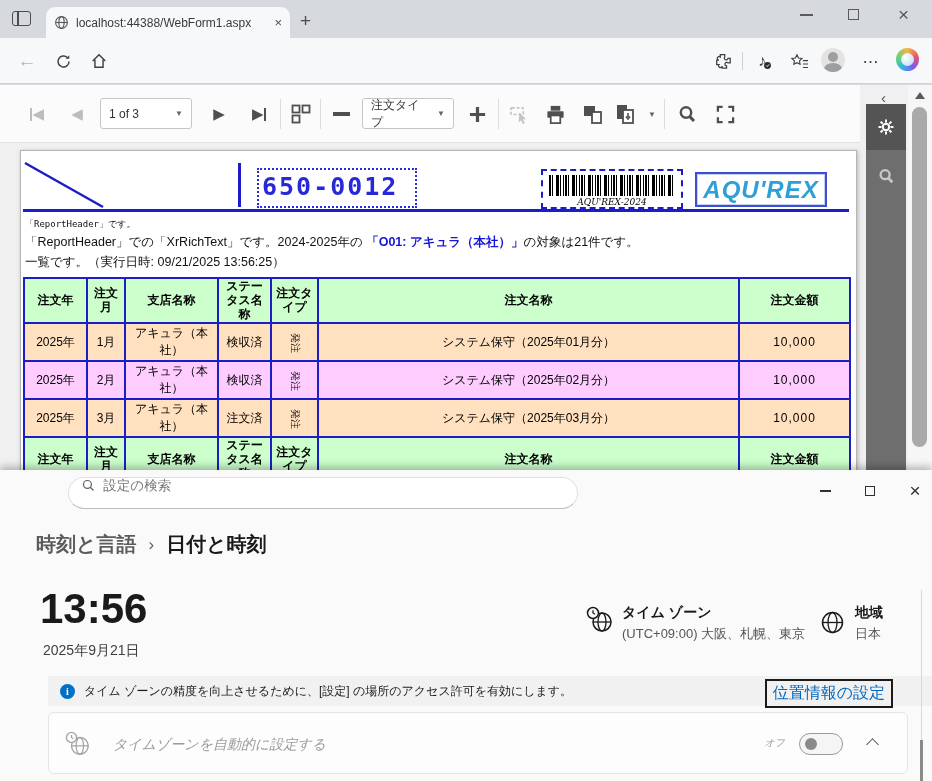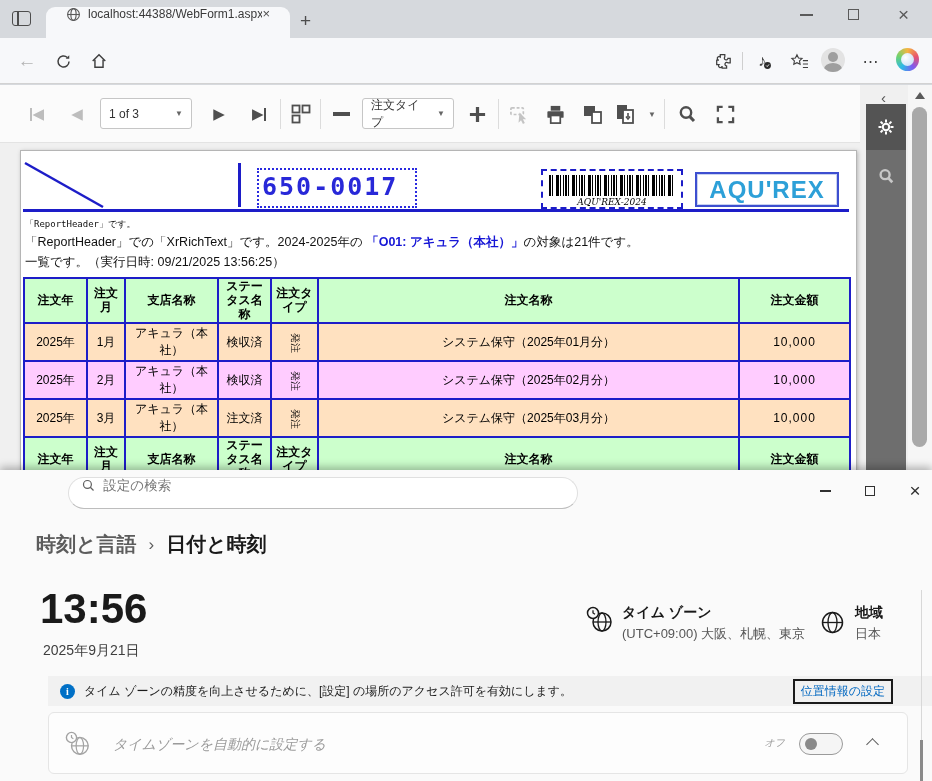--- a/index.html
+++ b/index.html
@@ -2,21 +2,21 @@
 <html><head>
 <meta charset="utf-8">
 <style>
   * { margin:0; padding:0; box-sizing:border-box; }
   html,body { width:932px; height:781px; font-family:"Liberation Sans",sans-serif; background:#d6d9dd; overflow:hidden; }
   .abs { position:absolute; }
   #stage { position:relative; width:932px; height:781px; overflow:hidden; }
 
   
   #tabstrip { left:0; top:0; width:932px; height:38px; background:#d6d9dd; }
-  .tab-active { left:46px; top:7px; width:244px; height:31px; background:#f7f8fa; border-radius:9px 9px 0 0; display:flex; align-items:flex-start; padding:0 20px; }
+  .tab-active { left:46px; top:7px; width:244px; height:31px; background:#f7f8fa; border-radius:9px 9px 0 0; display:flex; align-items:center; padding:0 8px; }
   .tab-title { font-size:12px; color:#3a3a3a; white-space:nowrap; overflow:hidden; flex:1; margin-left:7px; }
   .glyph-btn { color:#4d4d4d; font-size:16px; line-height:1; cursor:default; }
   #toolbar-row { left:0; top:38px; width:932px; height:46px; background:#f7f8fa; border-bottom:1px solid #d2d2d2; }
   .addr-pill { left:118px; top:7px; width:580px; height:32px; background:#ffffff; border:1px solid #d0d0d0; border-radius:16px; display:flex; align-items:center; padding:0 10px; }
   .url-text { font-size:13.5px; color:#2f2f2f; margin-left:8px; flex:1; }
   .edge-ic { display:inline-flex; align-items:center; justify-content:center; width:30px; height:30px; }
 
   
   #viewer { left:0; top:85px; width:932px; height:385px; background:#f0f0f0; }
   #vtoolbar { left:0; top:0; width:860px; height:58px; background:#fbfbfb; border-bottom:1px solid #e3e3e3; }
@@ -30,21 +30,21 @@
   
   #page { left:20px; top:150px; width:837px; height:330px; background:#ffffff; border:1px solid #b5b5b5; box-shadow:1px 1px 4px rgba(0,0,0,.25); }
   #rpt-title { left:68px; top:176px; font-size:17px; font-weight:bold; color:#0a0ac0; text-decoration:underline; text-underline-offset:3px; letter-spacing:2px; }
   #rpt-vdiv { left:237px; top:162px; width:3px; height:44px; background:#1d1dc8; }
   #postal { left:256px; top:167px; width:160px; height:40px; border:2px dotted #2a2ae0; }
   #postal span { font-family:"DejaVu Sans Mono",monospace; font-weight:bold; font-size:25px; color:#2828d8; letter-spacing:2px; line-height:34px; padding-left:3px; }
   #barcode-box { left:540px; top:168px; width:142px; height:40px; border:2px dashed #1d1dc8; }
   #bars { position:absolute; left:6px; right:6px; top:4px; bottom:11px;
     background:repeating-linear-gradient(90deg,#000 0 2px,#fff 2px 3px,#000 3px 4px,#fff 4px 7px,#000 7px 10px,#fff 10px 11px,#000 11px 12px,#fff 12px 14px,#000 14px 15px,#fff 15px 16px); }
   #bc-label { position:absolute; left:50%; bottom:0; transform:translateX(-50%); background:#fff; font-family:"DejaVu Serif",serif; font-style:italic; font-size:9px; color:#000; padding:0 4px; white-space:nowrap; }
-  #logo-box { left:694px; top:171px; width:144px; height:35px; border:2px solid #3d4fd0; box-shadow:inset 0 0 0 1px #c8d2f0; display:flex; align-items:center; justify-content:center; }
+  #logo-box { left:694px; top:171px; width:132px; height:35px; border:2px solid #3d4fd0; box-shadow:inset 0 0 0 1px #c8d2f0; display:flex; align-items:center; justify-content:center;font-style:italic; }
   #logo-box span { font-size:24px; font-weight:bold; color:#2da0d8; letter-spacing:1px; }
   #rpt-rule { left:22px; top:208px; width:826px; height:3px; background:#1d1dc8; }
   #line1 { left:24px; top:217px; font-family:"DejaVu Sans Mono",monospace; font-size:9px; color:#111; }
   #line2 { left:24px; top:233px; font-size:12.5px; color:#111; }
   #line2 b { color:#1616d6; }
   #line3 { left:24px; top:253px; font-size:12.5px; color:#111; }
 
   
   #rpt-table { position:absolute; left:22px; top:276px; border-collapse:collapse; table-layout:fixed; width:826px; }
   #rpt-table th, #rpt-table td { border:2.5px solid #1d1dc8; font-size:12px; color:#000; text-align:center; height:36px; padding:1px 2px; overflow:hidden; }
@@ -67,21 +67,21 @@
   
   #settings { left:0; top:470px; width:932px; height:311px; background:#fafafa; box-shadow:0 -3px 8px rgba(0,0,0,.28); }
   #s-search { position:absolute; left:68px; top:7px; width:510px; height:32px; background:#ffffff; border:1px solid #e0e0e0; border-bottom-color:#bdbdbd; border-radius:16px; display:flex; align-items:flex-start; padding:0 12px; }
   #s-search input { border:none; outline:none; background:transparent; font-size:13.5px; color:#333; margin-left:8px; width:100%; font-family:"Liberation Sans",sans-serif; }
   #s-search input::placeholder { color:#767676; }
   .wc { position:absolute; top:10px; width:30px; height:22px; display:flex; align-items:center; justify-content:center; color:#303030; }
   .crumb { font-size:20px; font-weight:600; }
   #s-infobar { position:absolute; left:48px; top:206px; width:884px; height:30px; background:#f1f1f1; display:flex; align-items:center; padding:0 12px; }
   #s-infobar .txt { font-size:12px; color:#1b1b1b; margin-left:9px; }
   #info-dot { width:15px; height:15px; border-radius:50%; background:#0070c6; color:#fff; font-size:10px; font-weight:bold; display:flex; align-items:center; justify-content:center; font-family:"Liberation Serif",serif; flex:0 0 auto; }
-  #loc-link { position:absolute; right:39px; top:3px; border:2px solid #1b1b1b; padding:2px 6px; font-size:12px; color:#0067c0; background:#f1f1f1;margin-left:28px; }
+  #loc-link { position:absolute; right:39px; top:3px; border:2px solid #1b1b1b; padding:2px 6px; font-size:16px; color:#0067c0; background:#f1f1f1;margin-left:28px; }
   #s-card { position:absolute; left:48px; top:242px; width:860px; height:62px; background:#fdfdfd; border:1px solid #e5e5e5; border-radius:6px;font-style:italic; }
   .switch { position:absolute; right:64px; top:20px; width:44px; height:22px; border:1px solid #9a9a9a; border-radius:11px; background:#f5f5f5; }
   .switch .knob { position:absolute; left:5px; top:4px; width:12px; height:12px; border-radius:50%; background:#8a8a8a; }
   .chev-up { position:absolute; right:30px; top:27px; width:9px; height:9px; border-left:1.6px solid #5a5a5a; border-top:1.6px solid #5a5a5a; transform:rotate(45deg); }
   #s-scroll-thumb { position:absolute; right:9px; top:270px; width:3px; height:41px; background:#8a8a8a; }
   #s-scroll-track { position:absolute; right:10px; top:120px; width:1px; height:190px; background:#d8d8d8; }
 </style>
 </head>
 <body>
 
@@ -236,21 +236,21 @@
     <div class="abs" id="b-scroll" style="top:0;">
       <div class="up"></div>
       <div class="thumb"></div>
     </div>
 
     <div class="abs" id="page" style="top:65px;left:20px;">
       <svg class="abs" style="left:2px;top:10px;" width="90" height="50">
           <line x1="2" y1="2" x2="80" y2="46" stroke="#1d1dc8" stroke-width="2.5"></line>
         </svg>
       <div class="abs" id="rpt-vdiv" style="left:217px;top:12px;"></div>
-      <div class="abs" id="postal" style="left:236px;top:17px;"><span>650-0017</span></div>
+      <div class="abs" id="postal" style="left:236px;top:17px;"><span>650-0012</span></div>
       <div class="abs" id="barcode-box" style="left:520px;top:18px;">
         <div id="bars"></div>
         <div id="bc-label">AQU'REX-2024</div>
       </div>
       <div class="abs" id="logo-box" style="left:674px;top:21px;">
           <span>AQU'REX</span>
         </div>
       <div class="abs" id="rpt-rule" style="left:2px;top:58px;"></div>
 
       <div class="abs" id="line1" style="left:4px;top:67px;">「ReportHeader」です。</div>

